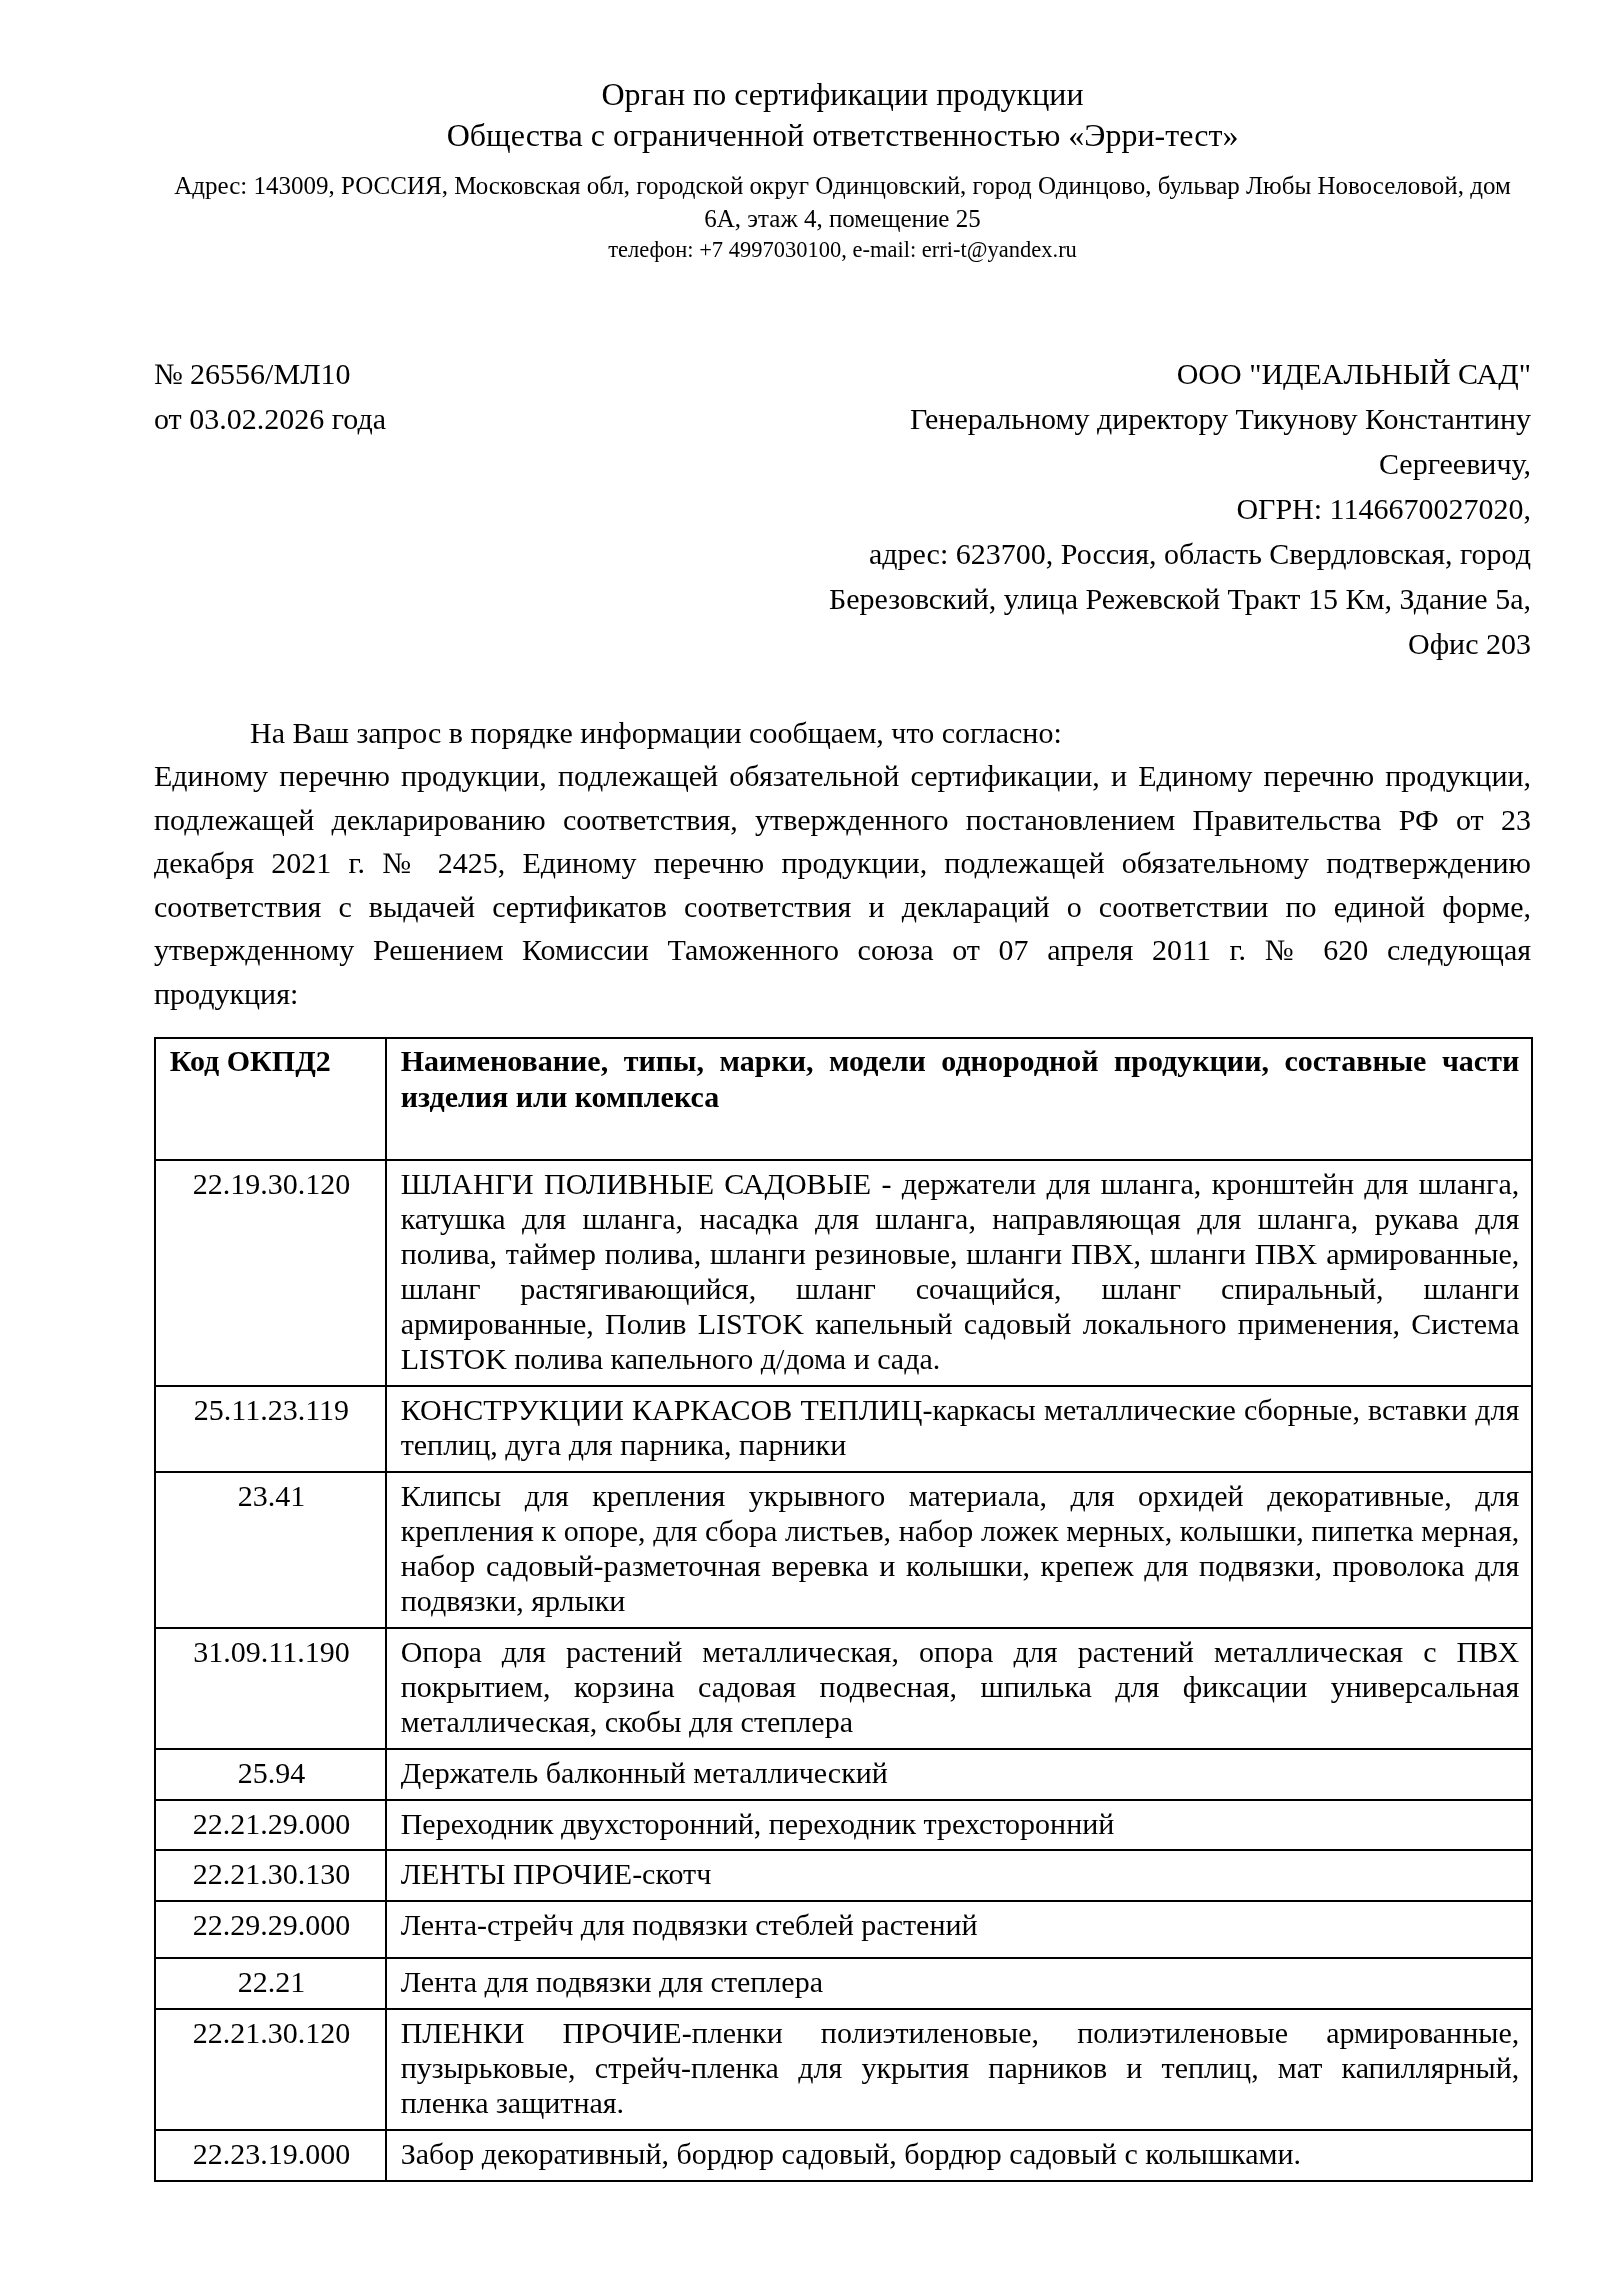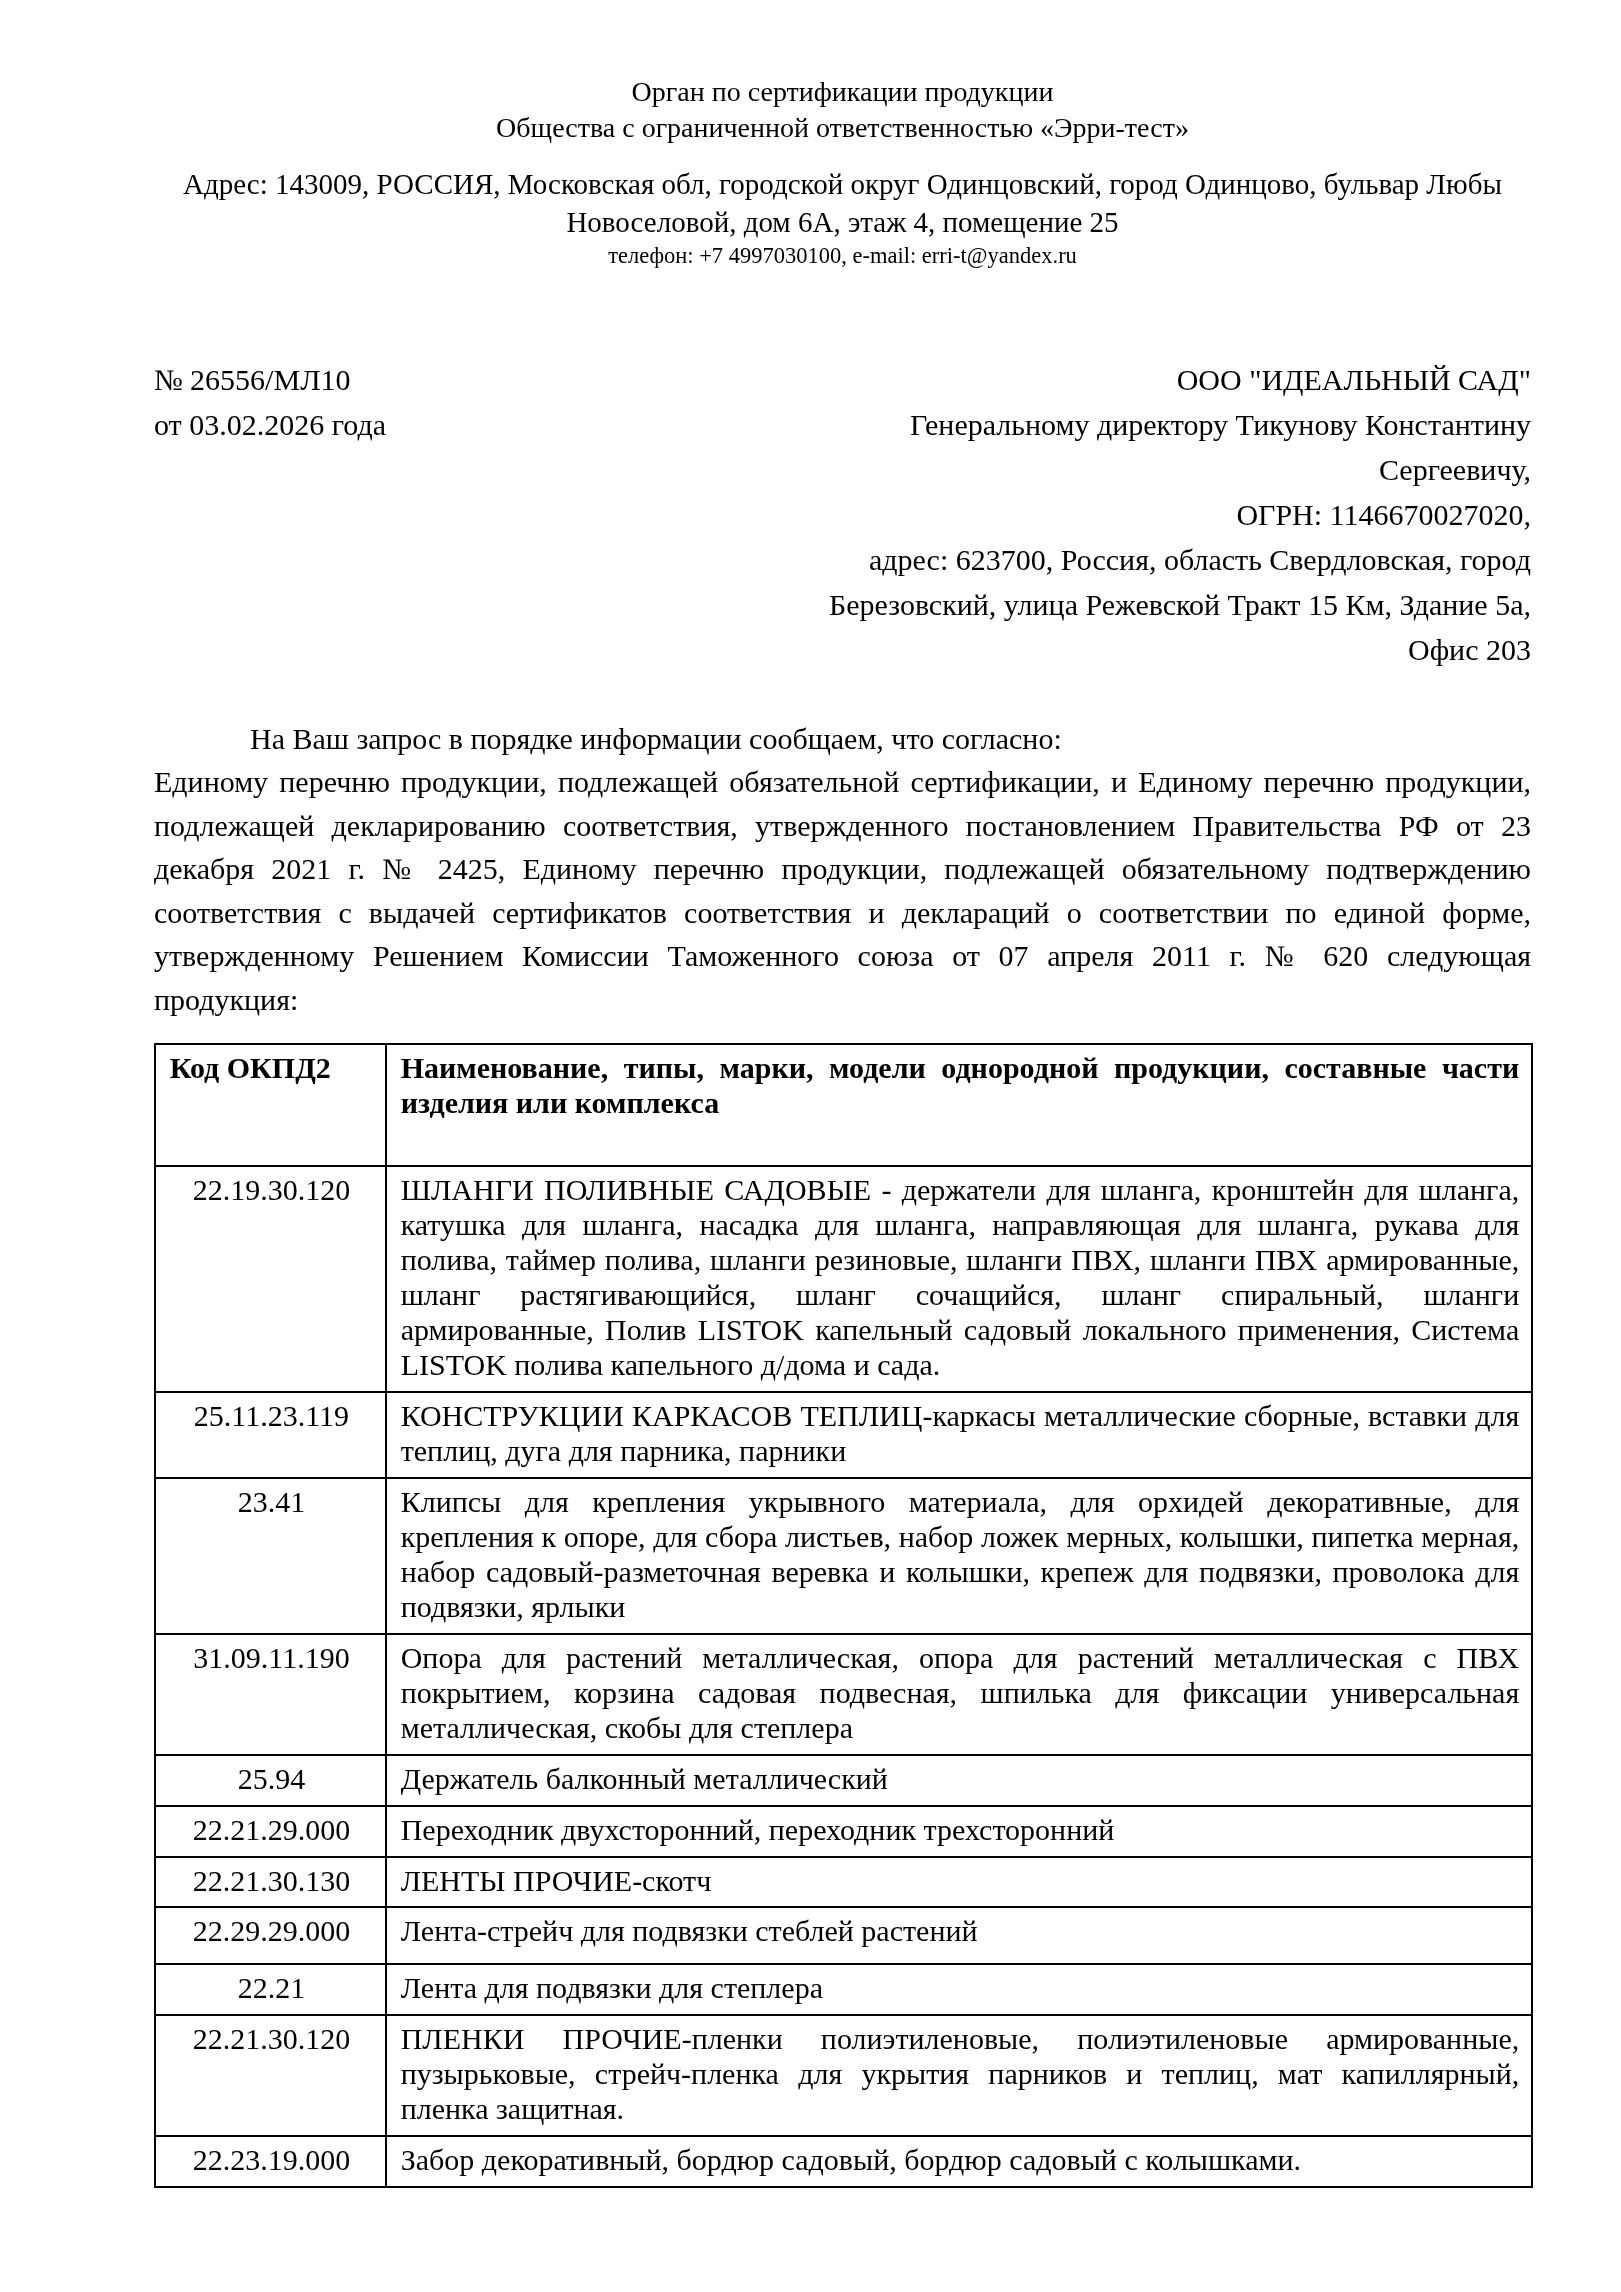--- a/index.html
+++ b/index.html
@@ -15,27 +15,27 @@
   .page {
     width: 1621px;
     min-height: 2293px;
     box-sizing: border-box;
     padding: 74px 90px 59px 154px;
     background: #ffffff;
   }
   
   .org-header { text-align: center; }
   .org-title-line {
-    font-size: 28px;
+    font-size: 32px;
     line-height: 1.27;
   }
   .org-address {
-    font-size: 29px;
+    font-size: 25px;
     line-height: 1.3;
-    margin-top: 21px;
+    margin-top: 15px;
   }
   .org-contact {
     font-size: 22.5px;
     line-height: 1.3;
   }
   
   .ref-section {
     display: flex;
     justify-content: space-between;
     align-items: flex-start;

